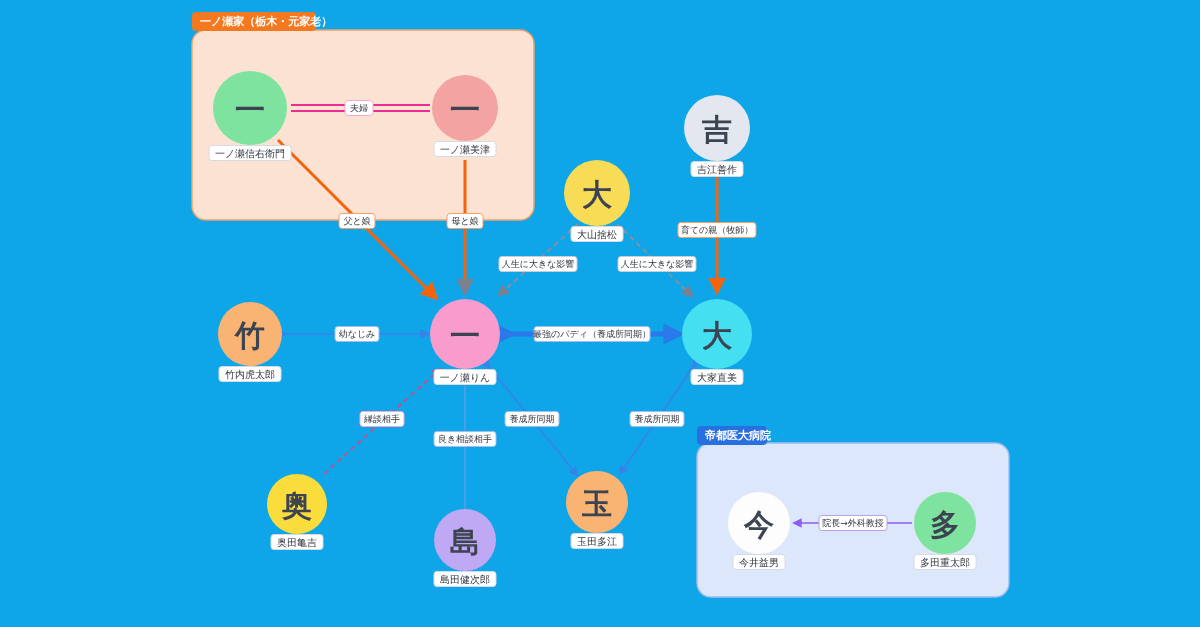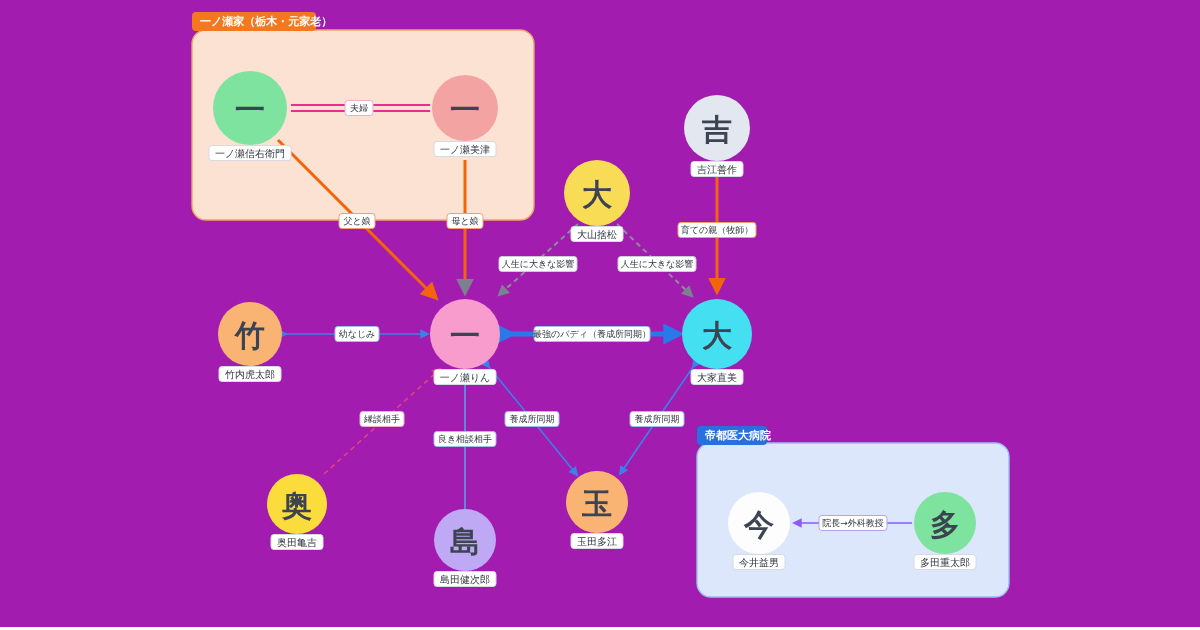--- a/index.html
+++ b/index.html
@@ -11,21 +11,21 @@
   body {
     width: 1200px;
     height: 630px;
     overflow: hidden;
     font-family: "Liberation Sans", "DejaVu Sans", sans-serif;
   }
   #diagram-root {
     position: relative;
     width: 1200px;
     height: 627px;
-    background: #a21caf;
+    background: #0ea5e9;
   }
   svg.diagram-canvas {
     position: absolute;
     left: 0;
     top: 0;
     width: 1200px;
     height: 630px;
     display: block;
   }
   .group-box {

